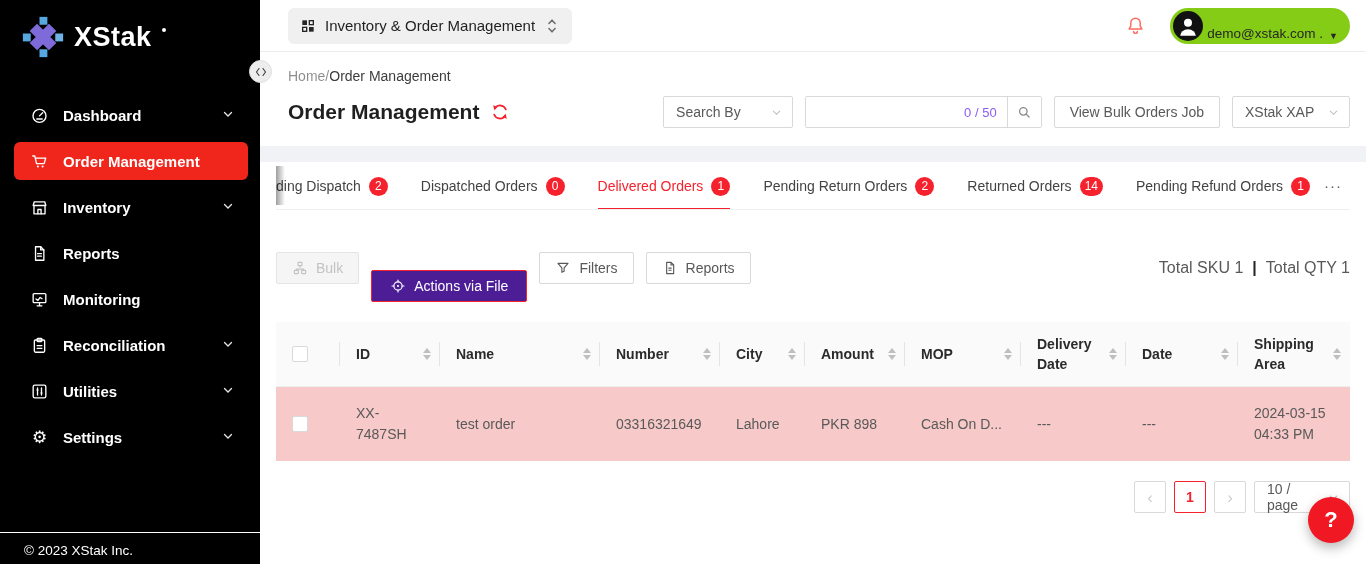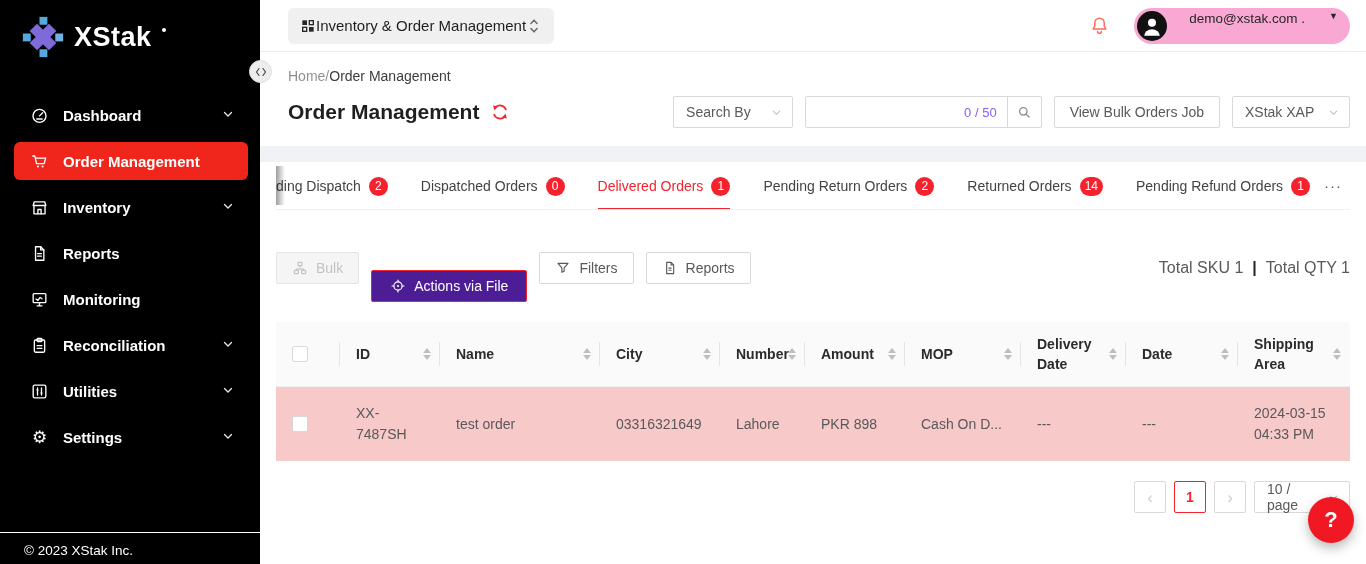--- a/index.html
+++ b/index.html
@@ -25,28 +25,28 @@
     padding:10px 0 6px 24px; color:#fff; font-size:13.5px; }
 
   
   .collapse-toggle { position:absolute; left:249px; top:60px; width:23px; height:23px; border-radius:50%;
     background:#ededed; border:1px solid #e0e0e0; z-index:5; display:flex; align-items:center; justify-content:center; cursor:pointer; }
   .collapse-toggle svg { width:12px; height:12px; }
 
   
   .topbar { position:absolute; left:260px; top:0; width:1106px; height:52px; background:#fff;
     border-bottom:1px solid #ececec; display:flex; align-items:center; padding:0 16px 0 28px; z-index:1; }
-  .app-switcher { display:flex; align-items:center; background:#f0f0f0; border:none; border-radius:6px;
+  .app-switcher { display:flex; align-items:center; gap:9px; background:#f0f0f0; border:none; border-radius:6px;
     height:36px; padding:0 12px; cursor:pointer; color:#1f1f1f; }
   .app-switcher svg { width:16px; height:16px; }
   .app-switcher .label { font-size:15px; color:#1f1f1f; }
   .topbar-spacer { flex:1; }
   .bell-btn { background:none; border:none; cursor:pointer; margin-right:24px; display:flex; }
   .bell-btn svg { width:21px; height:21px; }
-  .user-pill { display:flex; align-items:flex-start; gap:22px; background:#f9a8d4; border:none; border-radius:18px;
+  .user-pill { display:flex; align-items:flex-end; gap:4px; background:#84cc16; border:none; border-radius:18px;
     height:36px; padding:3px 12px 3px 3px; cursor:pointer; }
   .avatar { width:30px; height:30px; border-radius:50%; background:#111; display:flex; align-items:center; justify-content:center; overflow:hidden; }
   .avatar svg { width:26px; height:26px; }
   .user-email { font-size:13.5px; color:#262626; }
   .user-caret { font-size:9px; color:#262626; margin-left:2px; }
 
   
   .content { position:absolute; left:260px; top:52px; width:1106px; height:512px; background:#fff; }
   .page-head { padding:16px 16px 0 28px; }
   .breadcrumb { font-size:14px; display:flex; gap:0; align-items:center; }
@@ -55,21 +55,21 @@
   .bc-current { color:#3d3d3d; }
   .title-row { margin-top:12px; display:flex; align-items:center; padding-bottom:18px; }
   .page-title { font-size:21px; font-weight:700; color:#1f1f1f; }
   .refresh-btn { background:none; border:none; cursor:pointer; margin-left:12px; display:flex; }
   .refresh-btn svg { width:18px; height:18px; }
   .head-controls { margin-left:auto; display:flex; align-items:center; gap:12px; }
   .select { height:32px; border:1px solid #d9d9d9; border-radius:2px; background:#fff; display:flex;
     align-items:center; padding:0 10px 0 12px; font-size:14px; color:#595959; cursor:pointer; gap:8px; }
   .select .chev { margin-left:auto; }
   .chev svg { width:11px; height:11px; display:block; }
-  .sel-searchby { width:120px; }
+  .sel-searchby { width:130px; }
   .sel-xap { width:118px; }
   .input-group { display:flex; height:32px; border:1px solid #d9d9d9; border-radius:2px; overflow:hidden; background:#fff; }
   .input-group input { border:none; outline:none; width:158px; padding:0 8px 0 12px; font-size:14px; color:#262626; }
   .char-counter { align-self:center; font-size:13px; color:#8b5cf6; padding-right:10px; white-space:nowrap; }
   .search-addon { width:34px; border:none; border-left:1px solid #d9d9d9; background:#fff; display:flex;
     align-items:center; justify-content:center; cursor:pointer; }
   .search-addon svg { width:16px; height:16px; }
   .btn { height:32px; border:1px solid #d9d9d9; border-radius:2px; background:#fff; font-size:14px;
     color:#595959; padding:0 15px; cursor:pointer; display:flex; align-items:center; gap:8px; }
   .btn svg { width:16px; height:16px; }
@@ -438,28 +438,28 @@
               </span>
             </div>
           <div class="th">
               <span class="th-label">Name</span>
               <span class="sorter">
                 <span class="caret-up"></span>
                 <span class="caret-down"></span>
               </span>
             </div>
           <div class="th">
+              <span class="th-label">Number</span>
+              <span class="sorter">
+                <span class="caret-up"></span>
+                <span class="caret-down"></span>
+              </span>
+            </div>
+          <div class="th">
               <span class="th-label">City</span>
-              <span class="sorter">
-                <span class="caret-up"></span>
-                <span class="caret-down"></span>
-              </span>
-            </div>
-          <div class="th">
-              <span class="th-label">Number</span>
               <span class="sorter">
                 <span class="caret-up"></span>
                 <span class="caret-down"></span>
               </span>
             </div>
           <div class="th">
               <span class="th-label">Amount</span>
               <span class="sorter">
                 <span class="caret-up"></span>
                 <span class="caret-down"></span>

